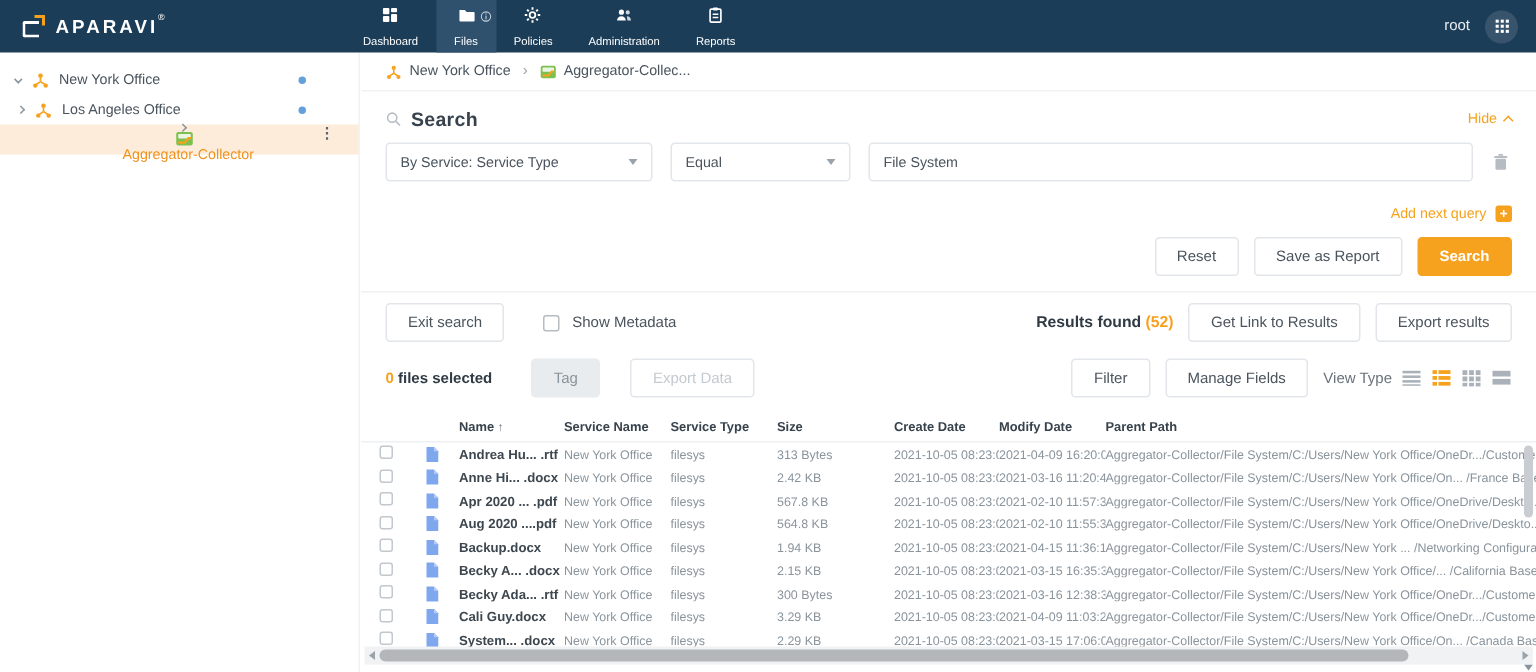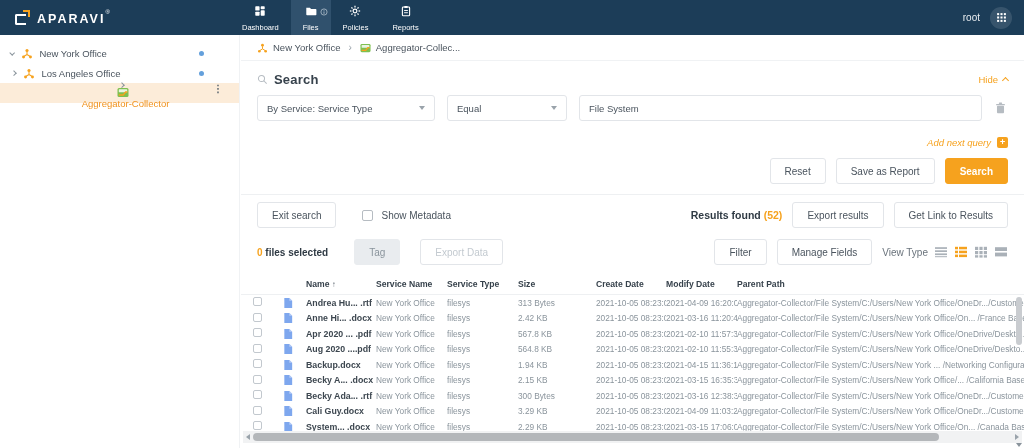--- a/index.html
+++ b/index.html
@@ -67,21 +67,21 @@
     display:flex; align-items:center; padding:0 9px; font-size:9.5px; color:#4a545e; }
   .select{ justify-content:space-between; cursor:pointer; }
   .sel-field{ width:178px; } .sel-op{ width:120px; }
   .text-input{ flex:1; }
   .caret-dn{ width:0; height:0; border-left:3.5px solid transparent; border-right:3.5px solid transparent;
     border-top:4px solid #9aa3ab; }
   .trash-btn{ width:14px; height:15px; color:#b6bcc2; cursor:pointer; flex:0 0 auto; }
   .trash-btn svg{ width:13px; height:14px; }
 
   .addquery-row{ display:flex; justify-content:flex-end; align-items:center; gap:6px;
-    margin-top:16px; padding:0 16px; color:#f6a21e; font-size:9.5px;font-style:italic; }
+    margin-top:16px; padding:0 16px; color:#f6a21e; font-size:9.5px; }
   .plus-sq{ width:11px; height:11px; background:#f6a21e; border-radius:2px; color:#fff;
     font-size:9px; line-height:10px; text-align:center; font-weight:bold; cursor:pointer; }
 
   .actions-row{ display:flex; justify-content:flex-end; gap:10px; margin-top:10px; padding:0 16px; }
   .btn{ height:26px; padding:0 14px; border:1px solid #e2e5e9; border-radius:3px; background:#fff;
     font-size:10px; color:#4a545e; display:flex; align-items:center; cursor:pointer;
     font-family:"Liberation Sans",sans-serif; }
   .btn.primary{ background:#f6a21e; border-color:#f6a21e; color:#fff; font-weight:bold; }
   .btn.gray{ background:#e9ecef; border-color:#e9ecef; color:#8a949c; }
   .btn.ghost{ color:#c3cad0; }
@@ -171,20 +171,29 @@
                 <line x1="7" y1="11.1" x2="7" y2="13"></line>
                 <line x1="1" y1="7" x2="2.9" y2="7"></line>
                 <line x1="11.1" y1="7" x2="13" y2="7"></line>
                 <line x1="2.8" y1="2.8" x2="4.1" y2="4.1"></line>
                 <line x1="9.9" y1="9.9" x2="11.2" y2="11.2"></line>
                 <line x1="11.2" y1="2.8" x2="9.9" y2="4.1"></line>
                 <line x1="2.8" y1="11.2" x2="4.1" y2="9.9"></line>
               </g>
             </svg></span>
           <span class="tab-label">Policies</span>
+        </div>
+        <div class="tab">
+          <span><svg viewBox="0 0 14 14" fill="currentColor">
+              <circle cx="5" cy="4.8" r="2"></circle>
+              <path d="M1.6 11.2c0-1.9 1.5-3.2 3.4-3.2s3.4 1.3 3.4 3.2z"></path>
+              <circle cx="9.9" cy="5" r="1.6" opacity=".8"></circle>
+              <path d="M9.2 8c1.8 0 3.2 1.2 3.2 3.2H9.7" opacity=".8"></path>
+            </svg></span>
+          <span class="tab-label">Administration</span>
         </div>
         <div class="tab">
           <span><svg viewBox="0 0 14 14">
               <rect x="2.8" y="2.4" width="8.4" height="10.2" rx="1" fill="none" stroke="currentColor" stroke-width="1.3"></rect>
               <rect x="5.1" y="1.1" width="3.8" height="2.4" rx=".6" fill="currentColor"></rect>
               <line x1="4.8" y1="6.4" x2="9.2" y2="6.4" stroke="currentColor" stroke-width="1.1"></line>
               <line x1="4.8" y1="9" x2="9.2" y2="9" stroke="currentColor" stroke-width="1.1"></line>
             </svg></span>
           <span class="tab-label">Reports</span>
         </div>
@@ -343,22 +352,22 @@
       <button class="btn">Exit search</button>
       <label class="meta-check">
         <span class="checkbox"></span>
         <span>Show Metadata</span>
       </label>
       <div class="right-group">
         <span class="results-found">
           <span>Results found</span>
           <span class="results-count">(52)</span>
         </span>
+        <button class="btn">Get Link to Results</button>
         <button class="btn">Export results</button>
-        <button class="btn">Get Link to Results</button>
       </div>
     </div>
 
     <div class="selection-bar">
       <span class="files-selected">
         <span class="cnt">0</span>
         <span>files selected</span>
       </span>
       <button class="btn gray">Tag</button>
       <button class="btn ghost">Export Data</button>

